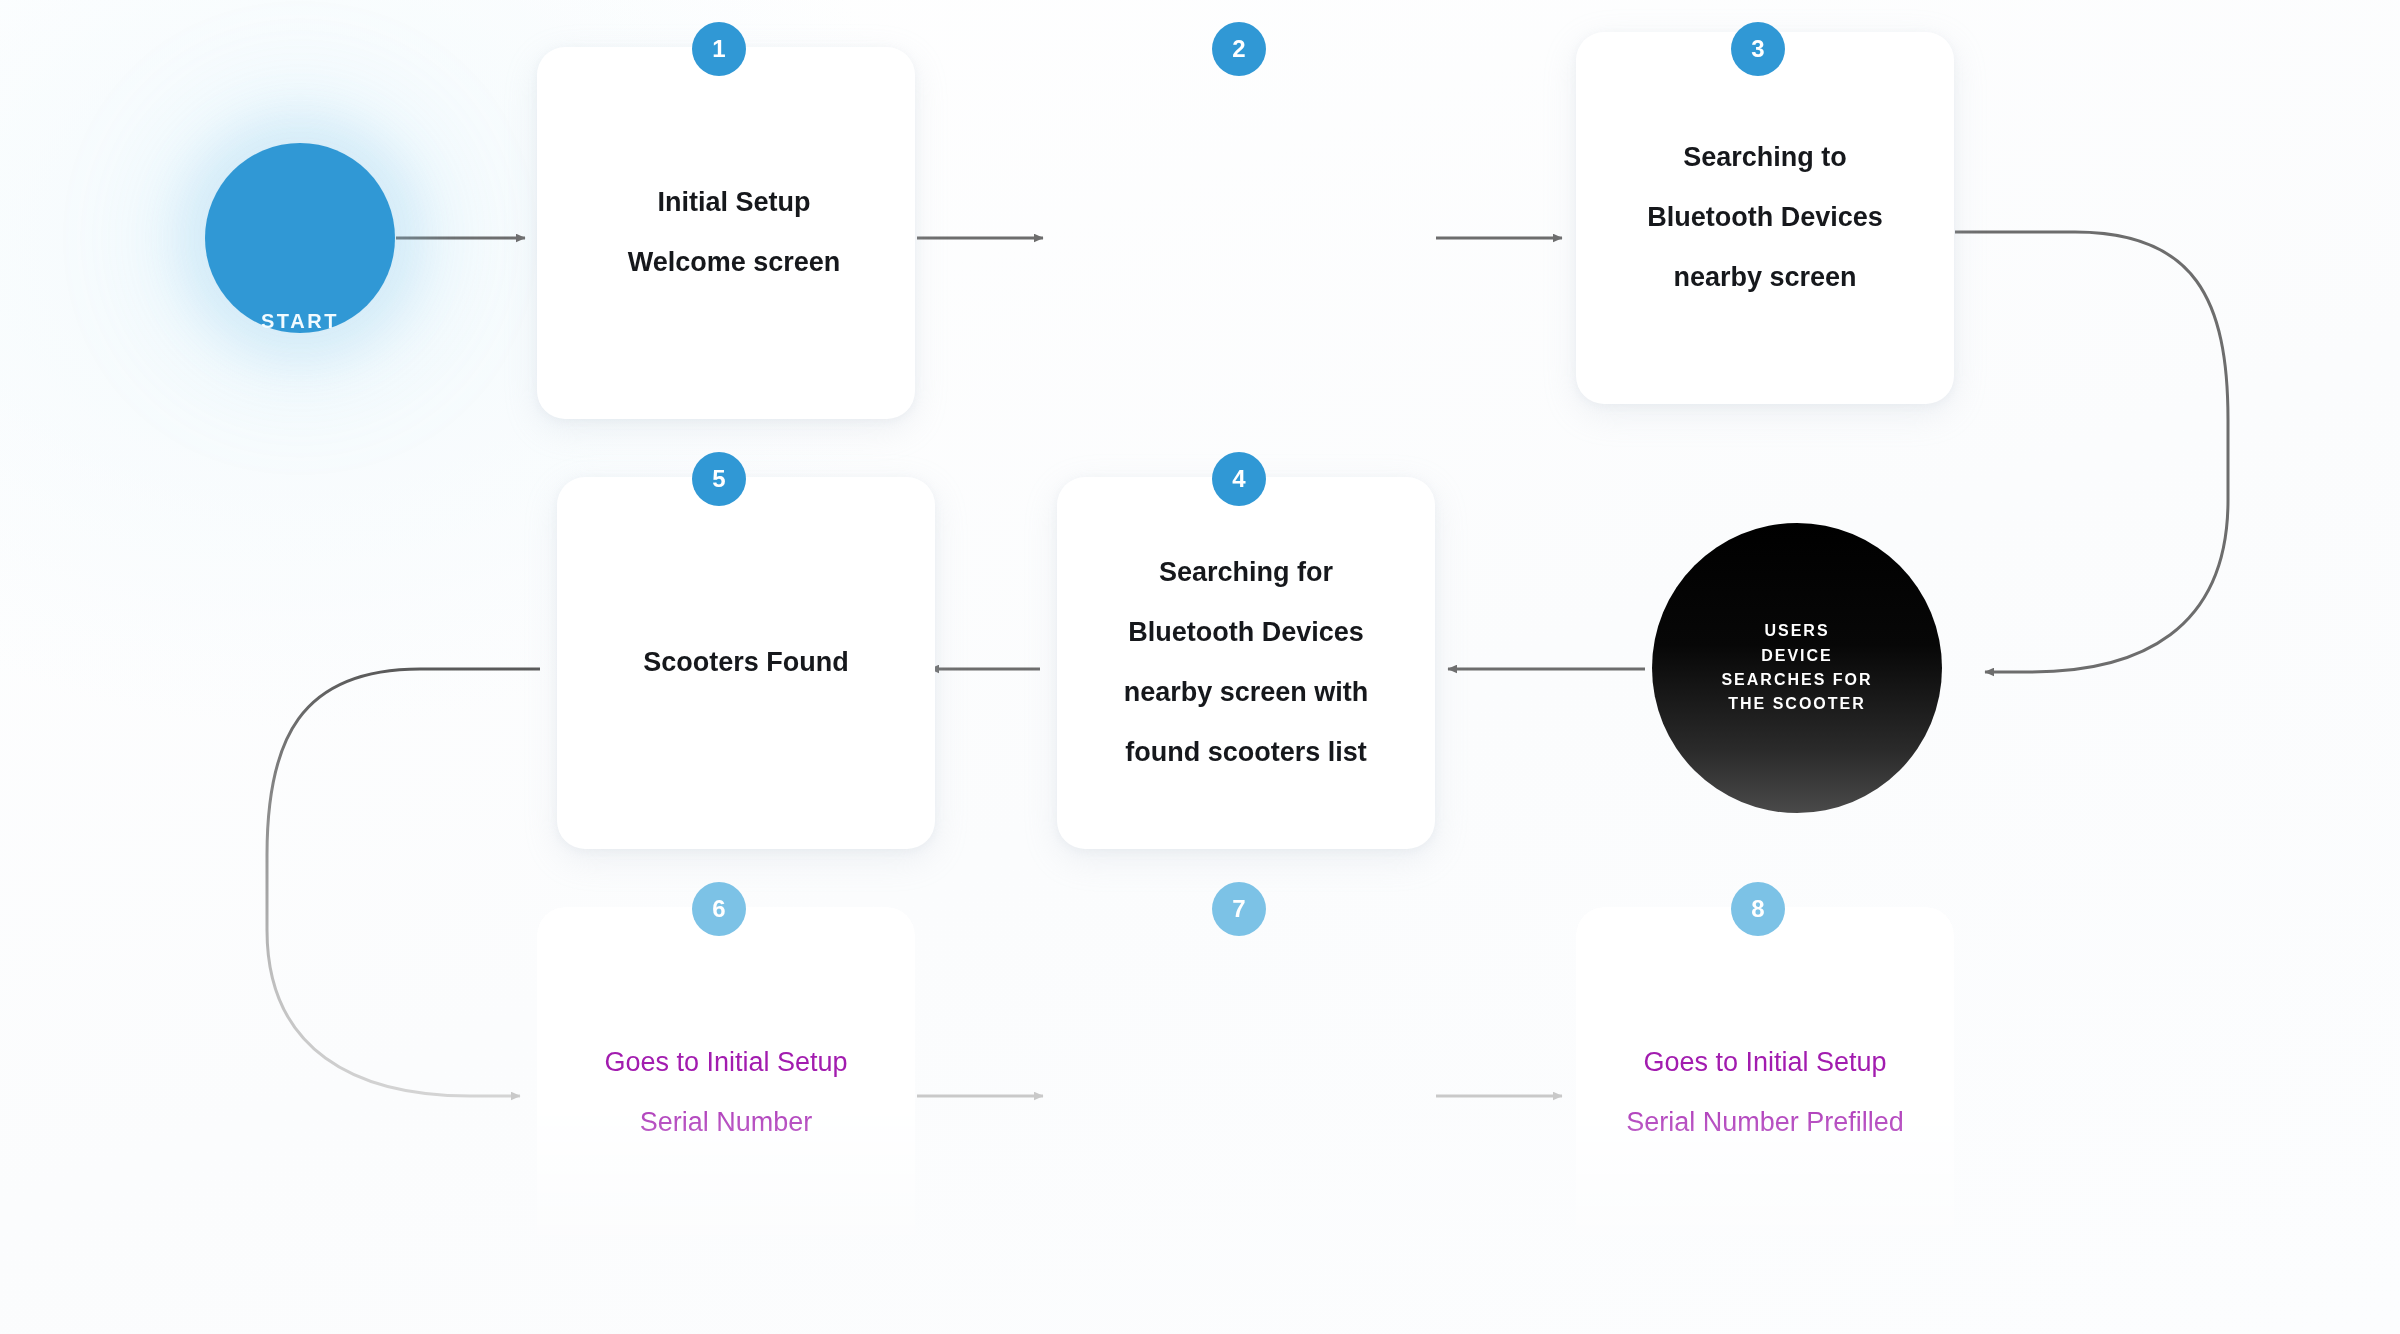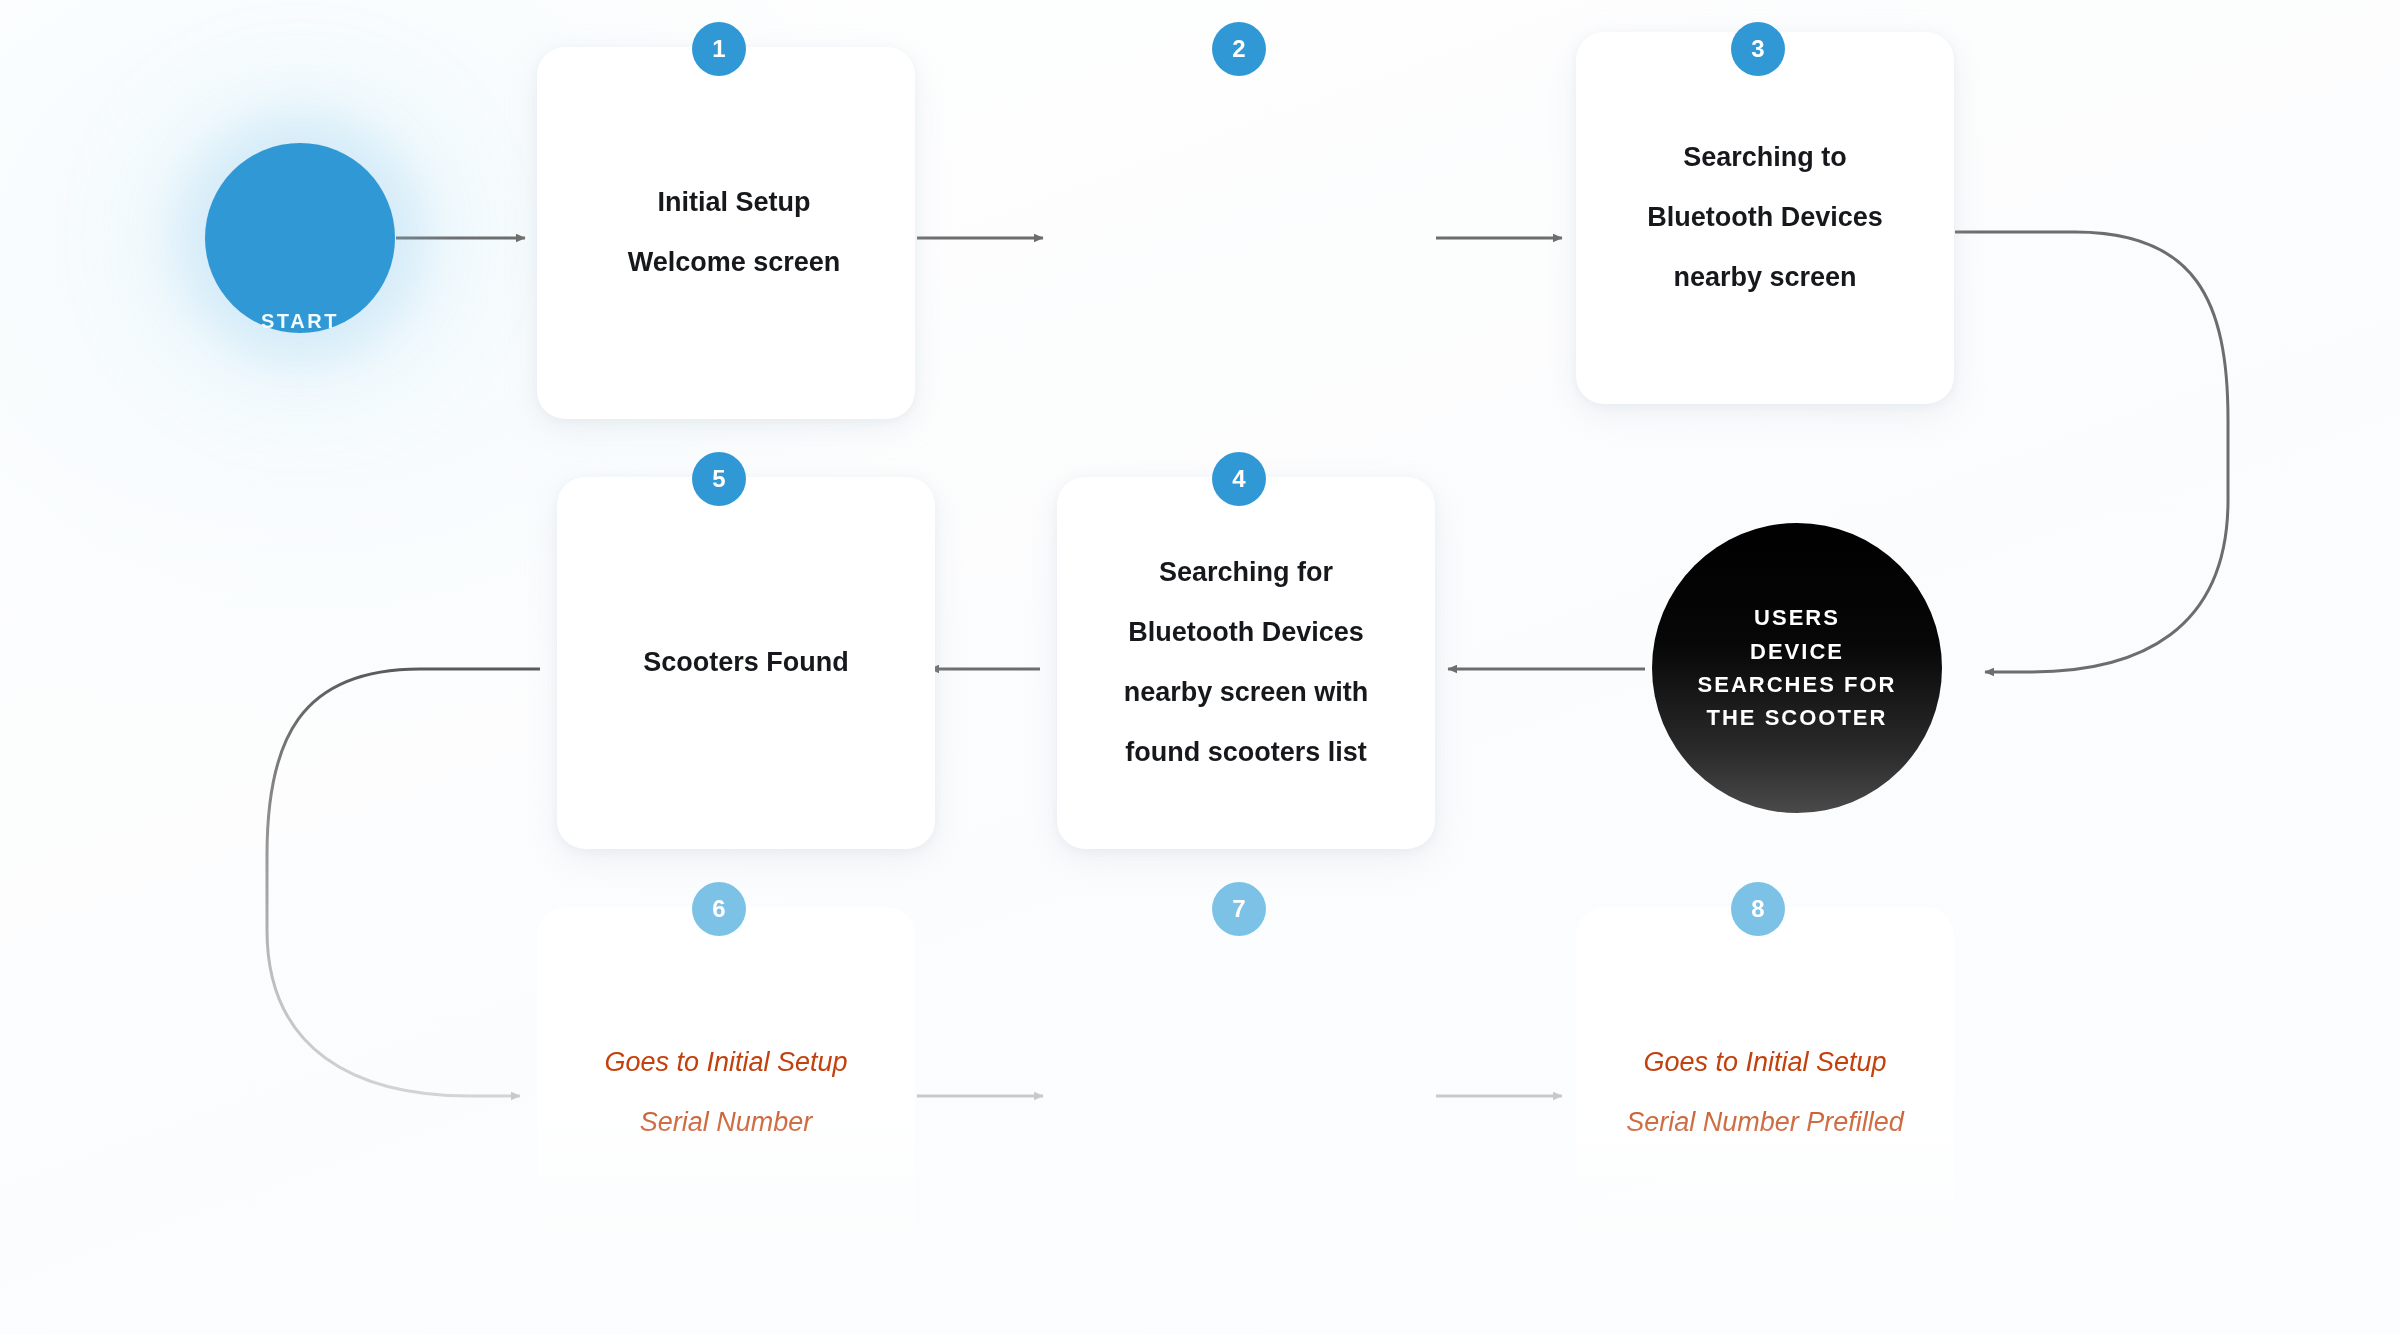--- a/index.html
+++ b/index.html
@@ -41,21 +41,21 @@
   .dark-node {
     position:absolute;
     width:290px; height:290px;
     border-radius:50%;
     background:linear-gradient(180deg,#000000 0%, #070707 42%, #2a2a2a 78%, #4a4a4a 100%);
     display:flex; align-items:center; justify-content:center;
     text-align:center;
   }
   .dark-node .dark-label {
     color:#ffffff;
-    font-size:22px;
+    font-size:16px;
     font-weight:600;
     line-height:1.52;
     letter-spacing:2.0px;
     white-space:pre-line;
   }
 
   
   .card {
     position:absolute;
     background:#ffffff;
@@ -73,21 +73,21 @@
     white-space:pre-line;
     padding:0 14px;
   }
 
   
   .card.faded {
     box-shadow:0 10px 34px rgba(190,198,210,0.10);
     -webkit-mask-image:linear-gradient(180deg, rgba(0,0,0,1) 0%, rgba(0,0,0,1) 46%, rgba(0,0,0,0.34) 80%, rgba(0,0,0,0) 100%);
     mask-image:linear-gradient(180deg, rgba(0,0,0,1) 0%, rgba(0,0,0,1) 46%, rgba(0,0,0,0.34) 80%, rgba(0,0,0,0) 100%);
   }
-  .card.faded .card-text { color:#c2410c; font-weight:500;font-style:italic; }
+  .card.faded .card-text { color:#a21caf; font-weight:500; }
 
   
   .badge {
     position:absolute;
     width:54px; height:54px;
     border-radius:50%;
     background:#3098d5;
     display:flex; align-items:center; justify-content:center;
     color:#ffffff;
     font-size:24px;

